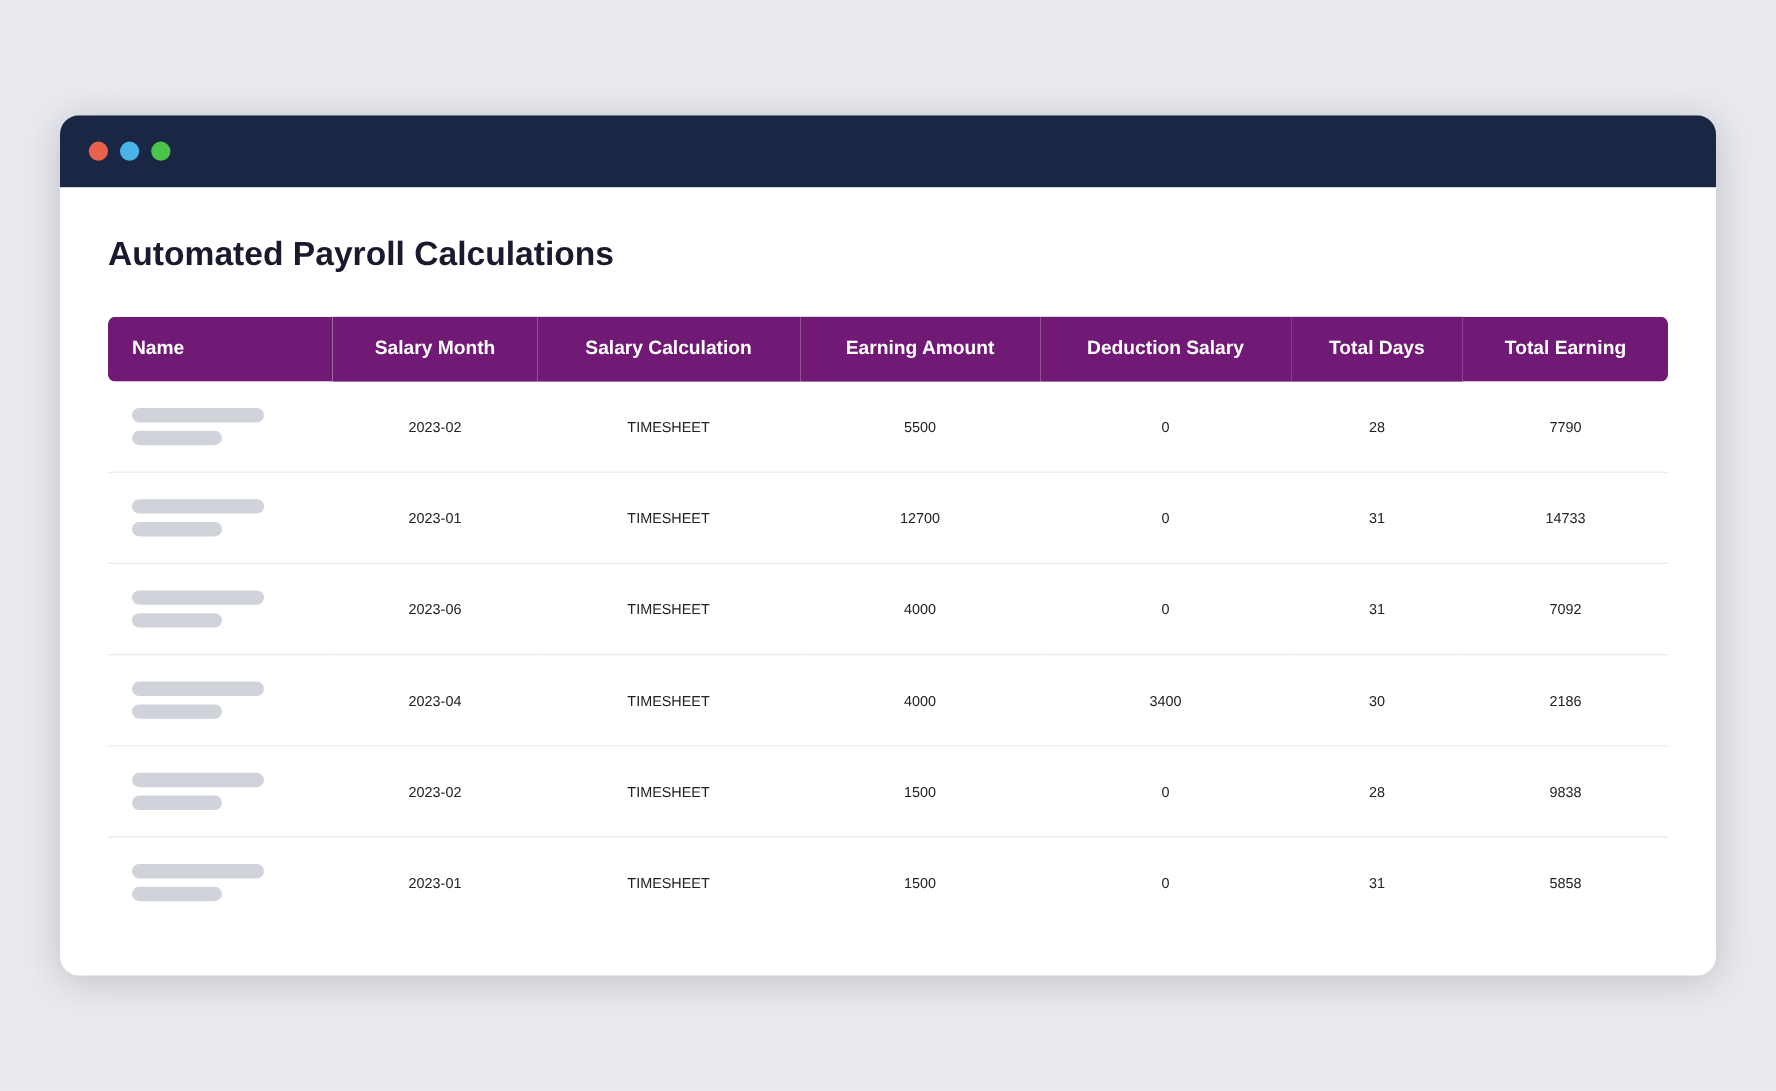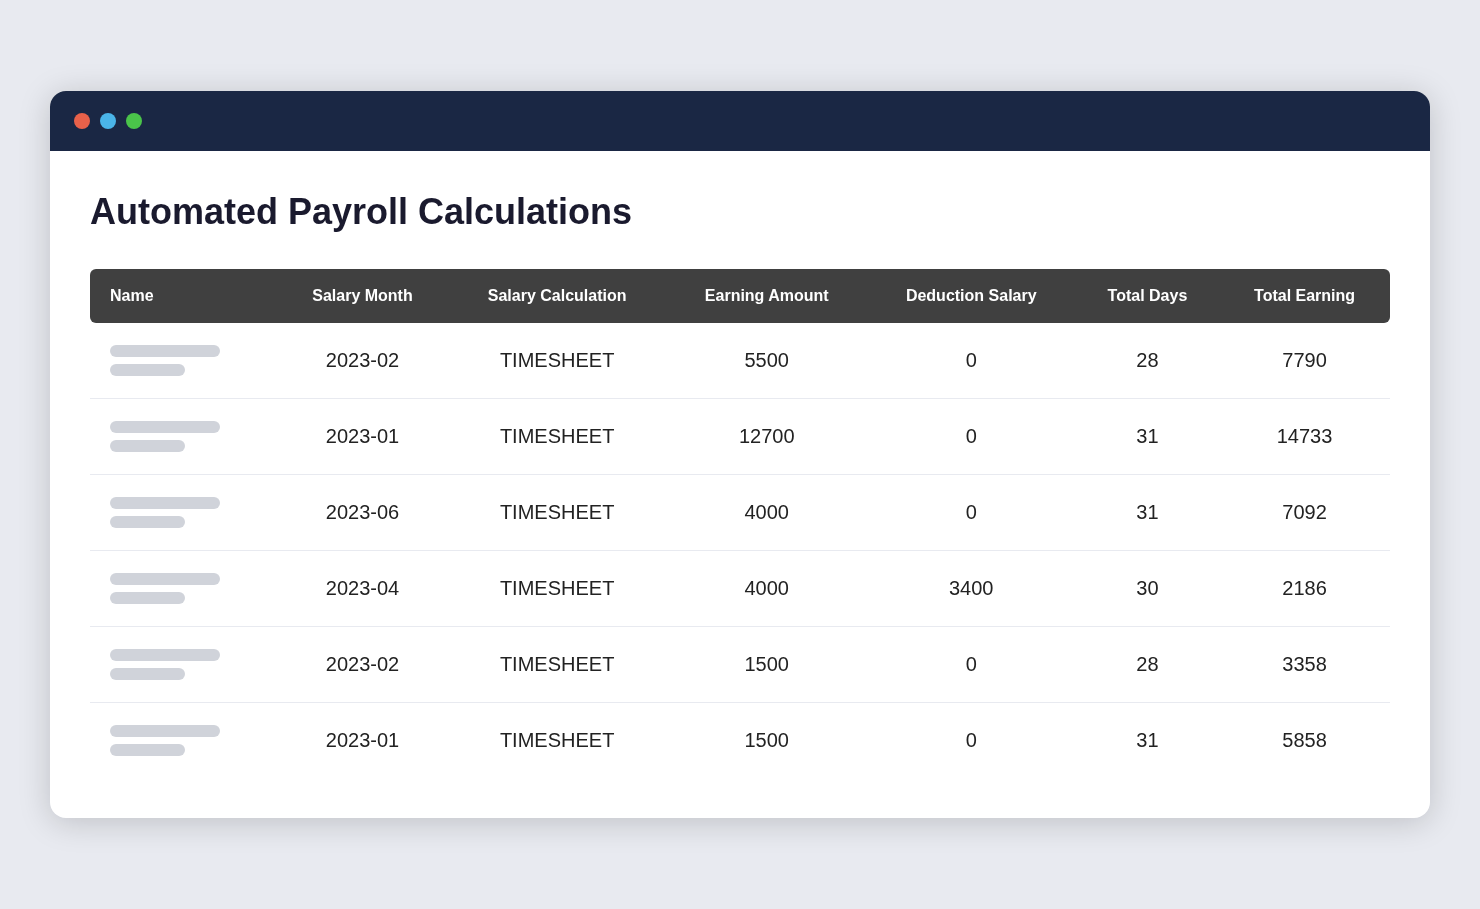--- a/index.html
+++ b/index.html
@@ -42,33 +42,33 @@
 
     .dot-red { background: #e8614a; }
     .dot-blue { background: #4ab4e8; }
     .dot-green { background: #4ac44a; }
 
     .content {
       padding: 40px 40px 40px 40px;
     }
 
     .page-title {
-      font-size: 36px;
+      font-size: 28px;
       font-weight: 600;
       color: #1a1a2e;
       margin-bottom: 36px;
     }
 
     table {
       width: 100%;
       border-collapse: collapse;
     }
 
     thead tr {
-      background: #404040;
+      background: #701a75;
     }
 
     thead th {
       color: #ffffff;
       font-weight: 600;
       font-size: 16px;
       padding: 18px 16px;
     }
 
     thead th:first-child {
@@ -85,21 +85,21 @@
       border-bottom: 1.5px solid #e8eaf0;
     }
 
     tbody tr:last-child {
       border-bottom: none;
     }
 
     tbody td {
       padding: 22px 16px;
       text-align: center;
-      font-size: 20px;
+      font-size: 12px;
       color: #222;
       vertical-align: middle;
     }
 
     tbody td:first-child {
       text-align: left;
       padding-left: 20px;
     }
 
     .name-placeholder {
@@ -207,21 +207,21 @@
               <div class="name-placeholder">
                 <div class="name-line-long"></div>
                 <div class="name-line-short"></div>
               </div>
             </td>
             <td>2023-02</td>
             <td>TIMESHEET</td>
             <td>1500</td>
             <td>0</td>
             <td>28</td>
-            <td>3358</td>
+            <td>9838</td>
           </tr>
           <tr>
             <td>
               <div class="name-placeholder">
                 <div class="name-line-long"></div>
                 <div class="name-line-short"></div>
               </div>
             </td>
             <td>2023-01</td>
             <td>TIMESHEET</td>

